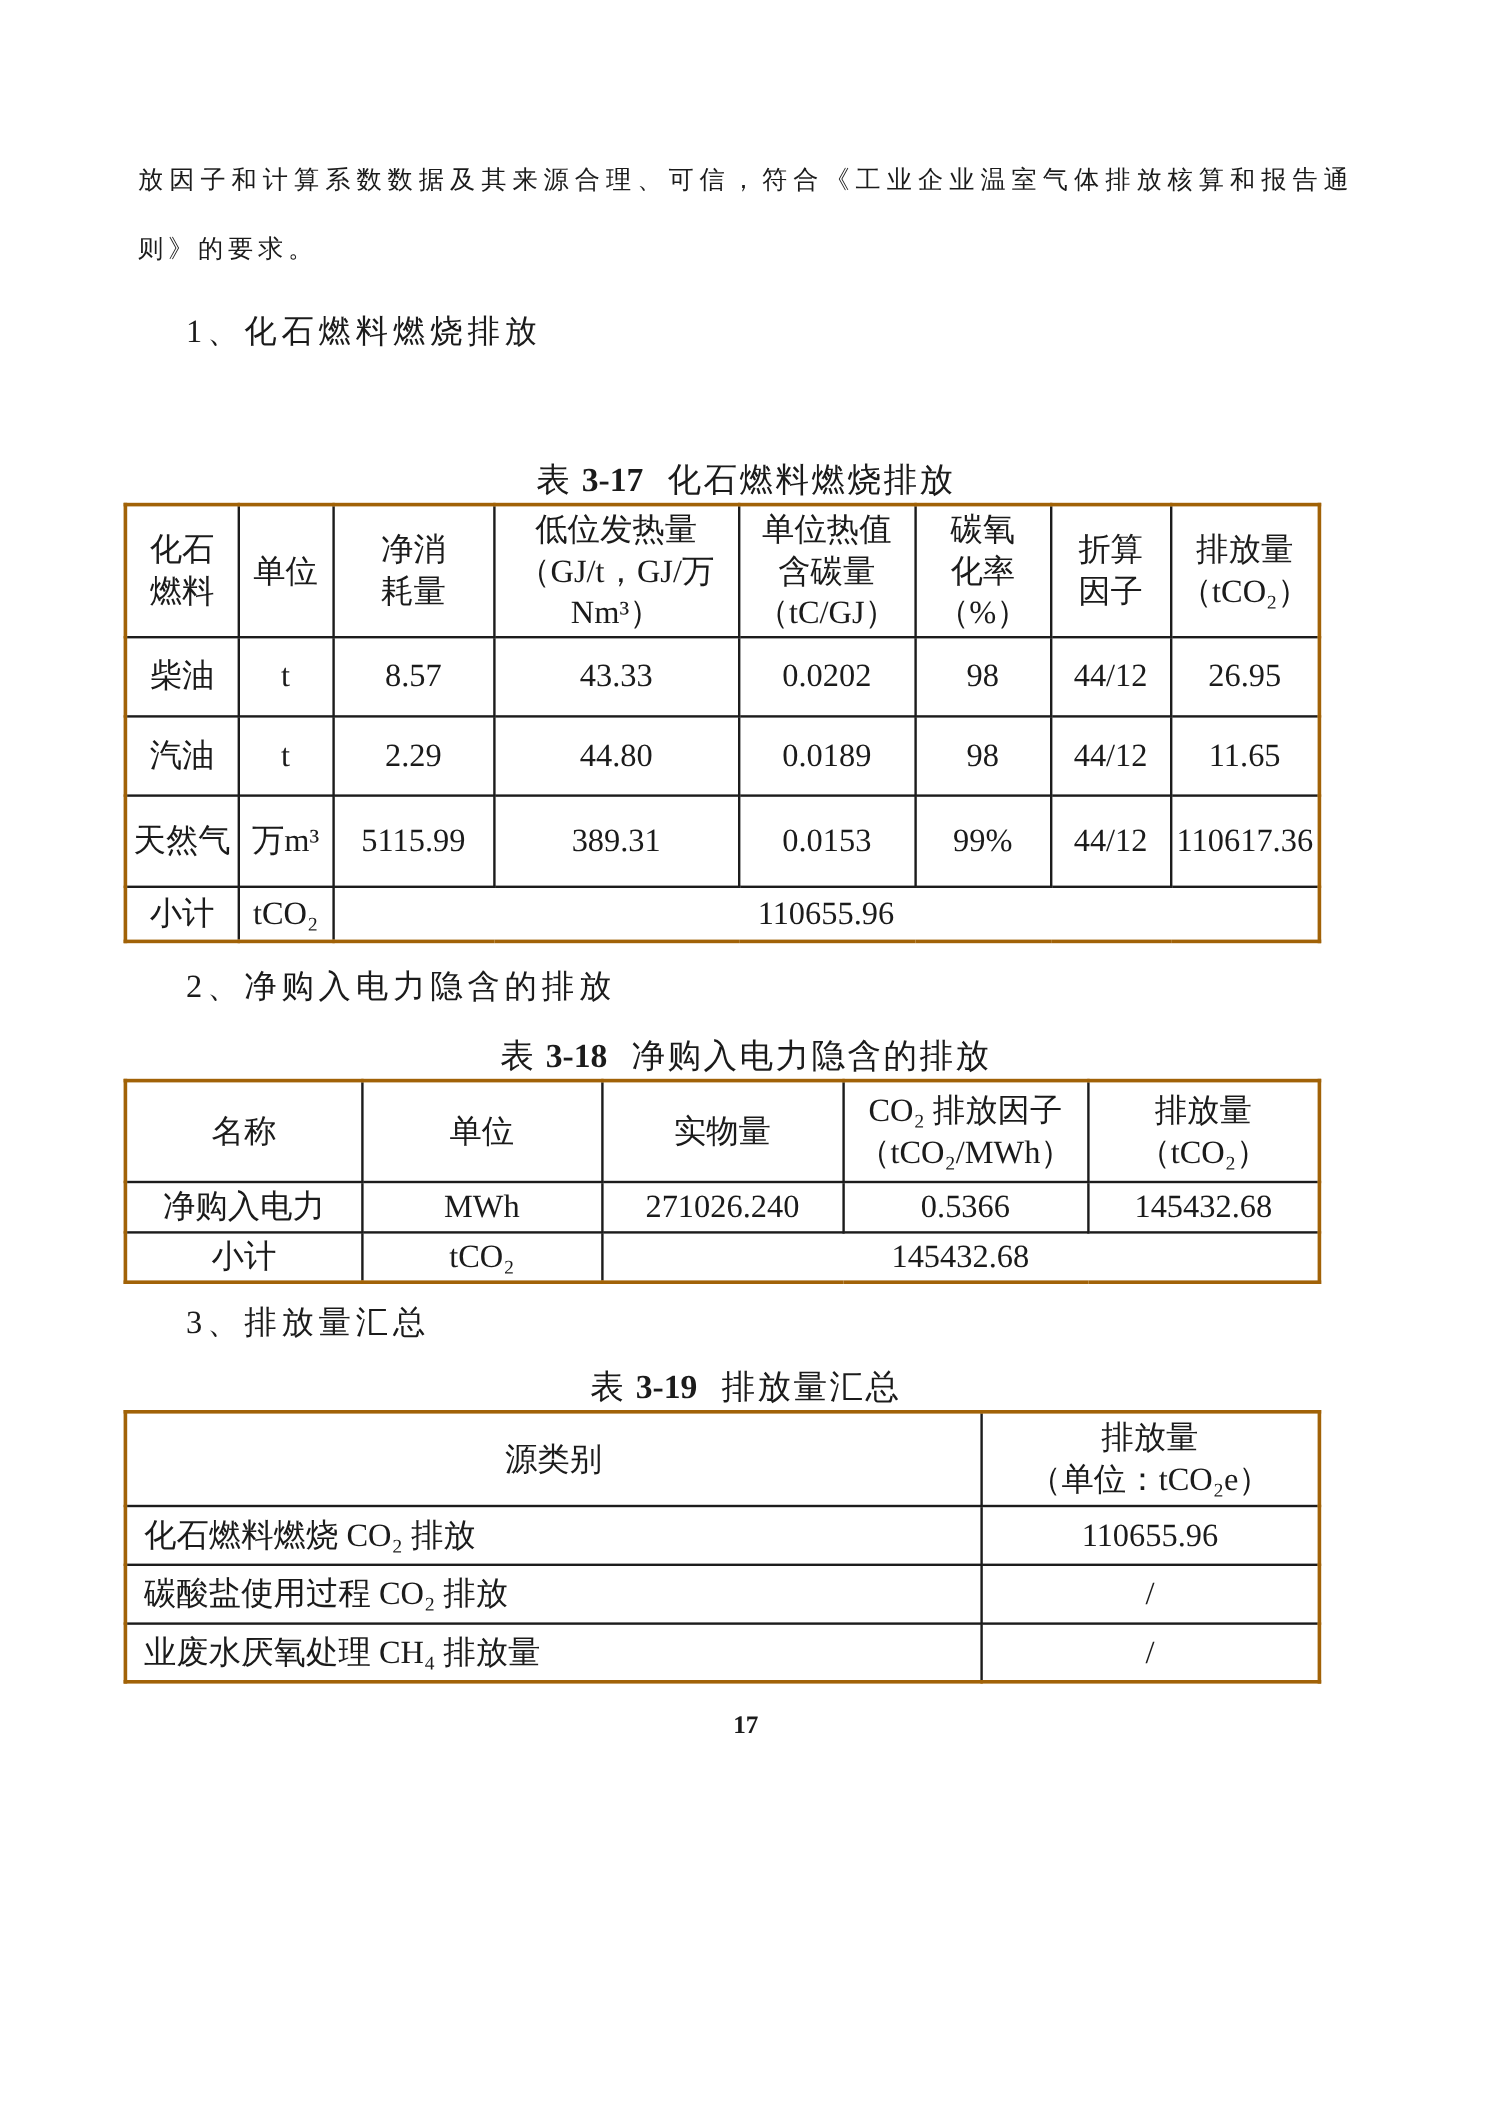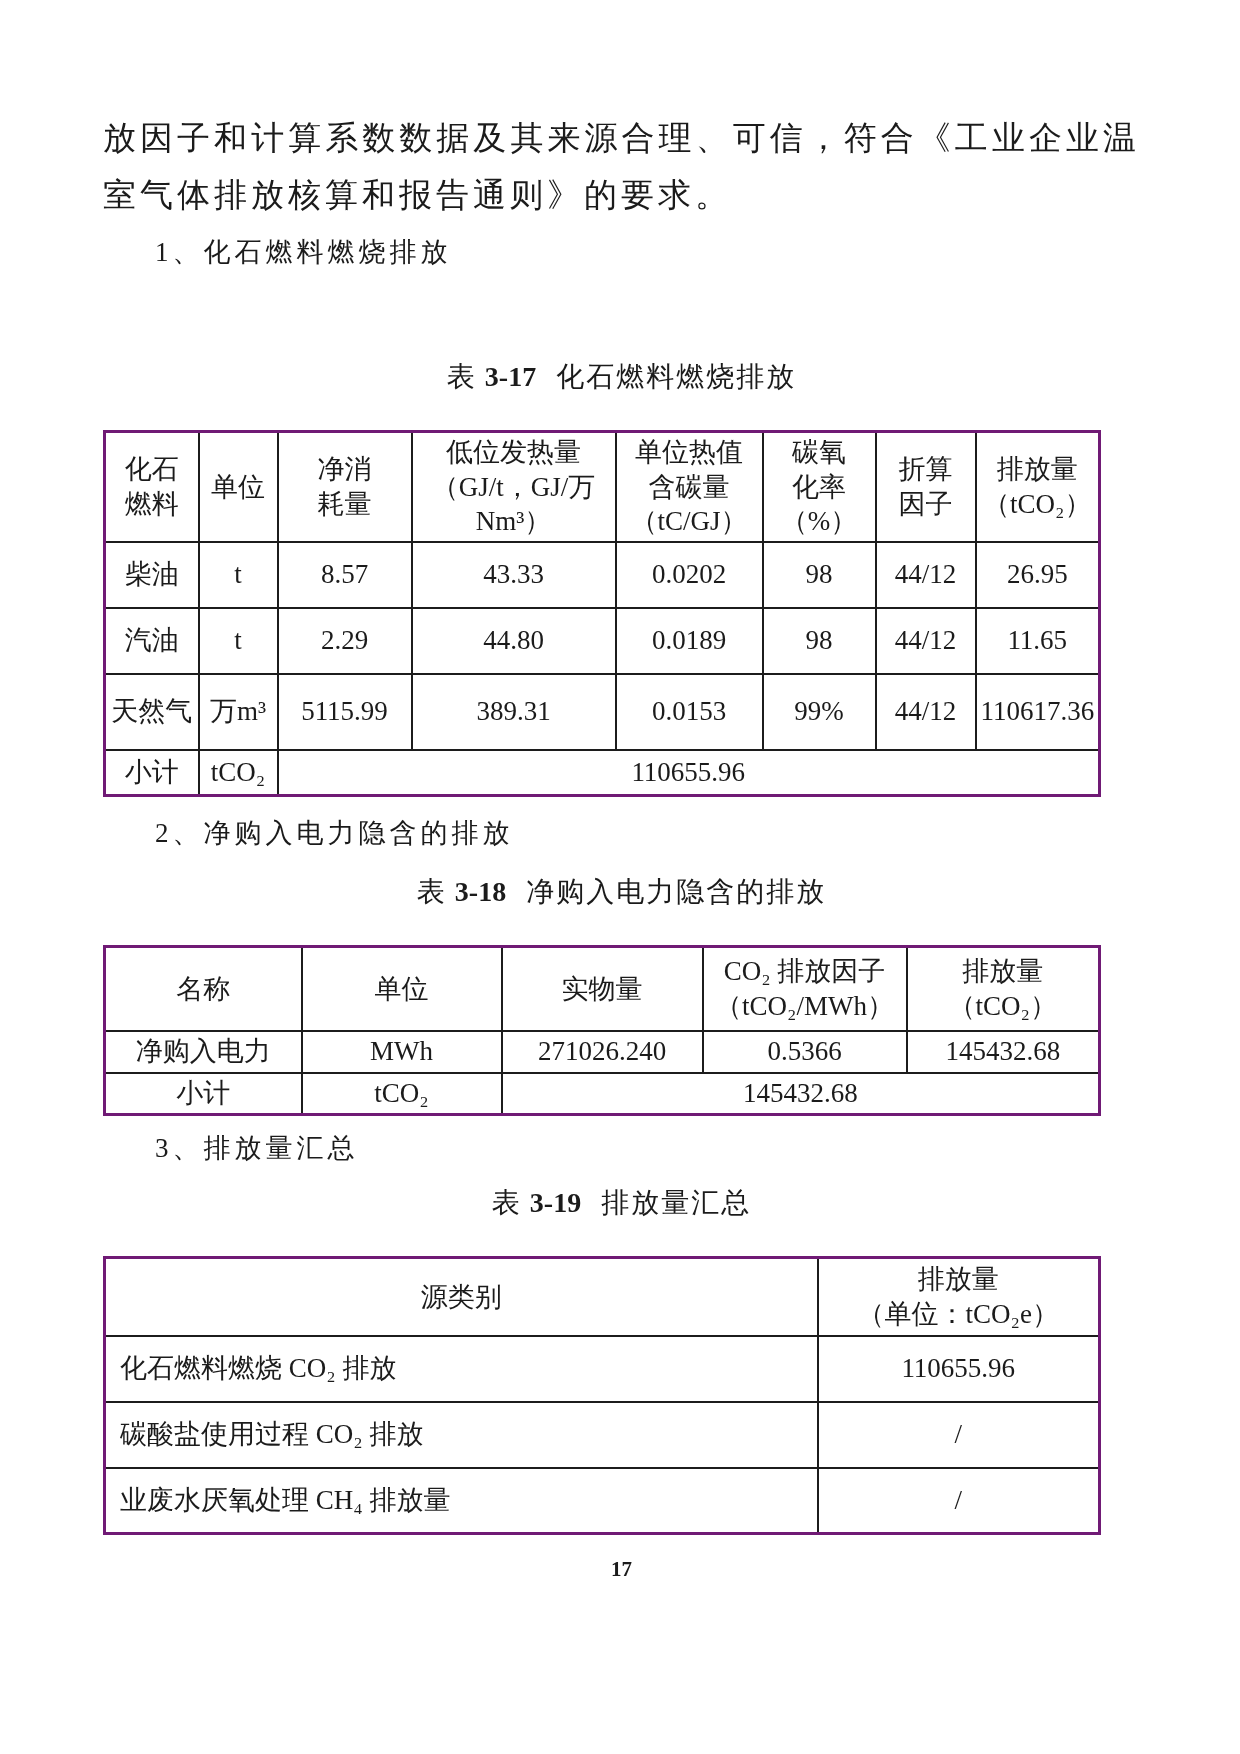--- a/index.html
+++ b/index.html
@@ -9,26 +9,26 @@
     background:#ffffff;
     color:#1b1b1b;
     font-family:"Liberation Serif","DejaVu Serif",serif;
     position:relative;
     overflow:hidden;
   }
   .page {
     padding:110px 100px 0 103px;
   }
   .body-text {
-    font-size:33px;
+    font-size:21px;
     line-height:57px;
     letter-spacing:4px;
     text-align:justify;
     text-justify:inter-character;
-    margin:0;
+    margin:12px;
   }
   .indent { text-indent:56px; }
   .section-heading {
     font-size:29px;
     font-weight:bold;
     letter-spacing:2px;
     line-height:42px;
     margin:14px 0 0 0;
   }
   .list-line {
@@ -47,42 +47,41 @@
     line-height:36px;
   }
   .cap-17 { margin-top:78px; }
   .cap-18 { margin-top:12px; }
   .cap-19 { margin-top:8px; }
   .cap-num { font-weight:bold; letter-spacing:0; margin:16px 20px 0 8px; }
   table {
     border-collapse:collapse;
     table-layout:fixed;
     width:995px;
-    border:3px solid #701a75;
-    margin-top:35px;
+    border:3px solid #a16207;
   }
   th, td {
     border:2px solid #1c1c1c;
     text-align:center;
     vertical-align:middle;
     font-weight:normal;
     font-size:27px;
     line-height:1.28;
     padding:2px 4px;
     overflow:hidden;
   }
   th { white-space:pre-line; }
   .t17 .h-row   { height:96px; }
   .t17 .r-row   { height:66px; }
   .t17 .r-tall  { height:76px; }
   .t17 .sub-row { height:46px; }
   .t18 .h-row   { height:84px; }
   .t18 .r-row   { height:42px; }
   .t19 .h-row   { height:78px; }
-  .t19 .r-row   { height:66px; }
+  .t19 .r-row   { height:49px; }
   .t19 td.label { text-align:left; padding-left:14px; }
   .footer {
     margin-top:22px;
     text-align:center;
     font-size:21px;
     font-weight:bold;
   }
 </style>
 </head>
 <body>

